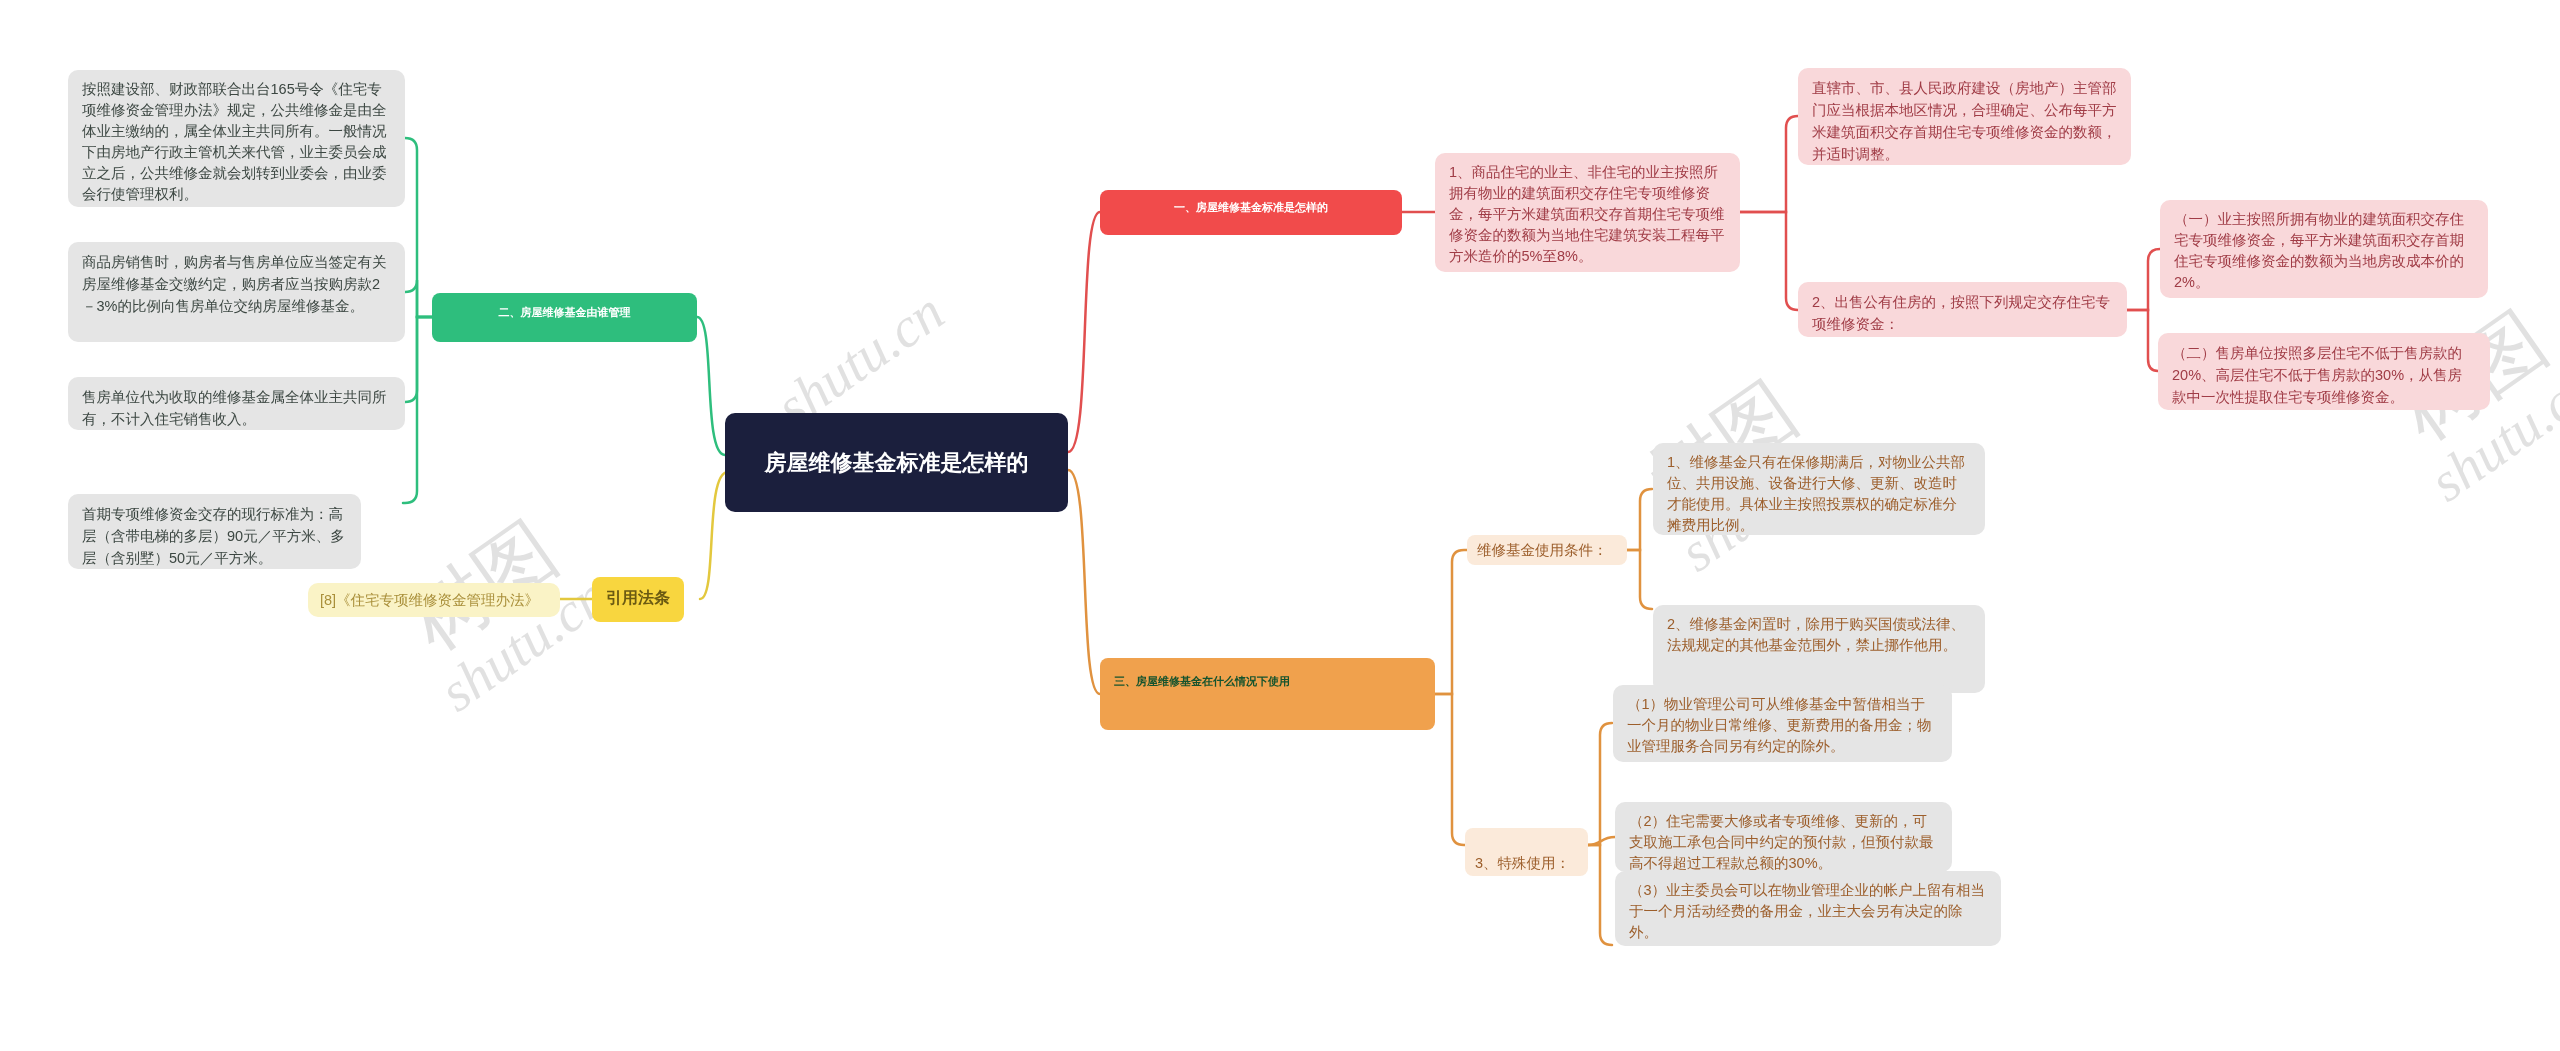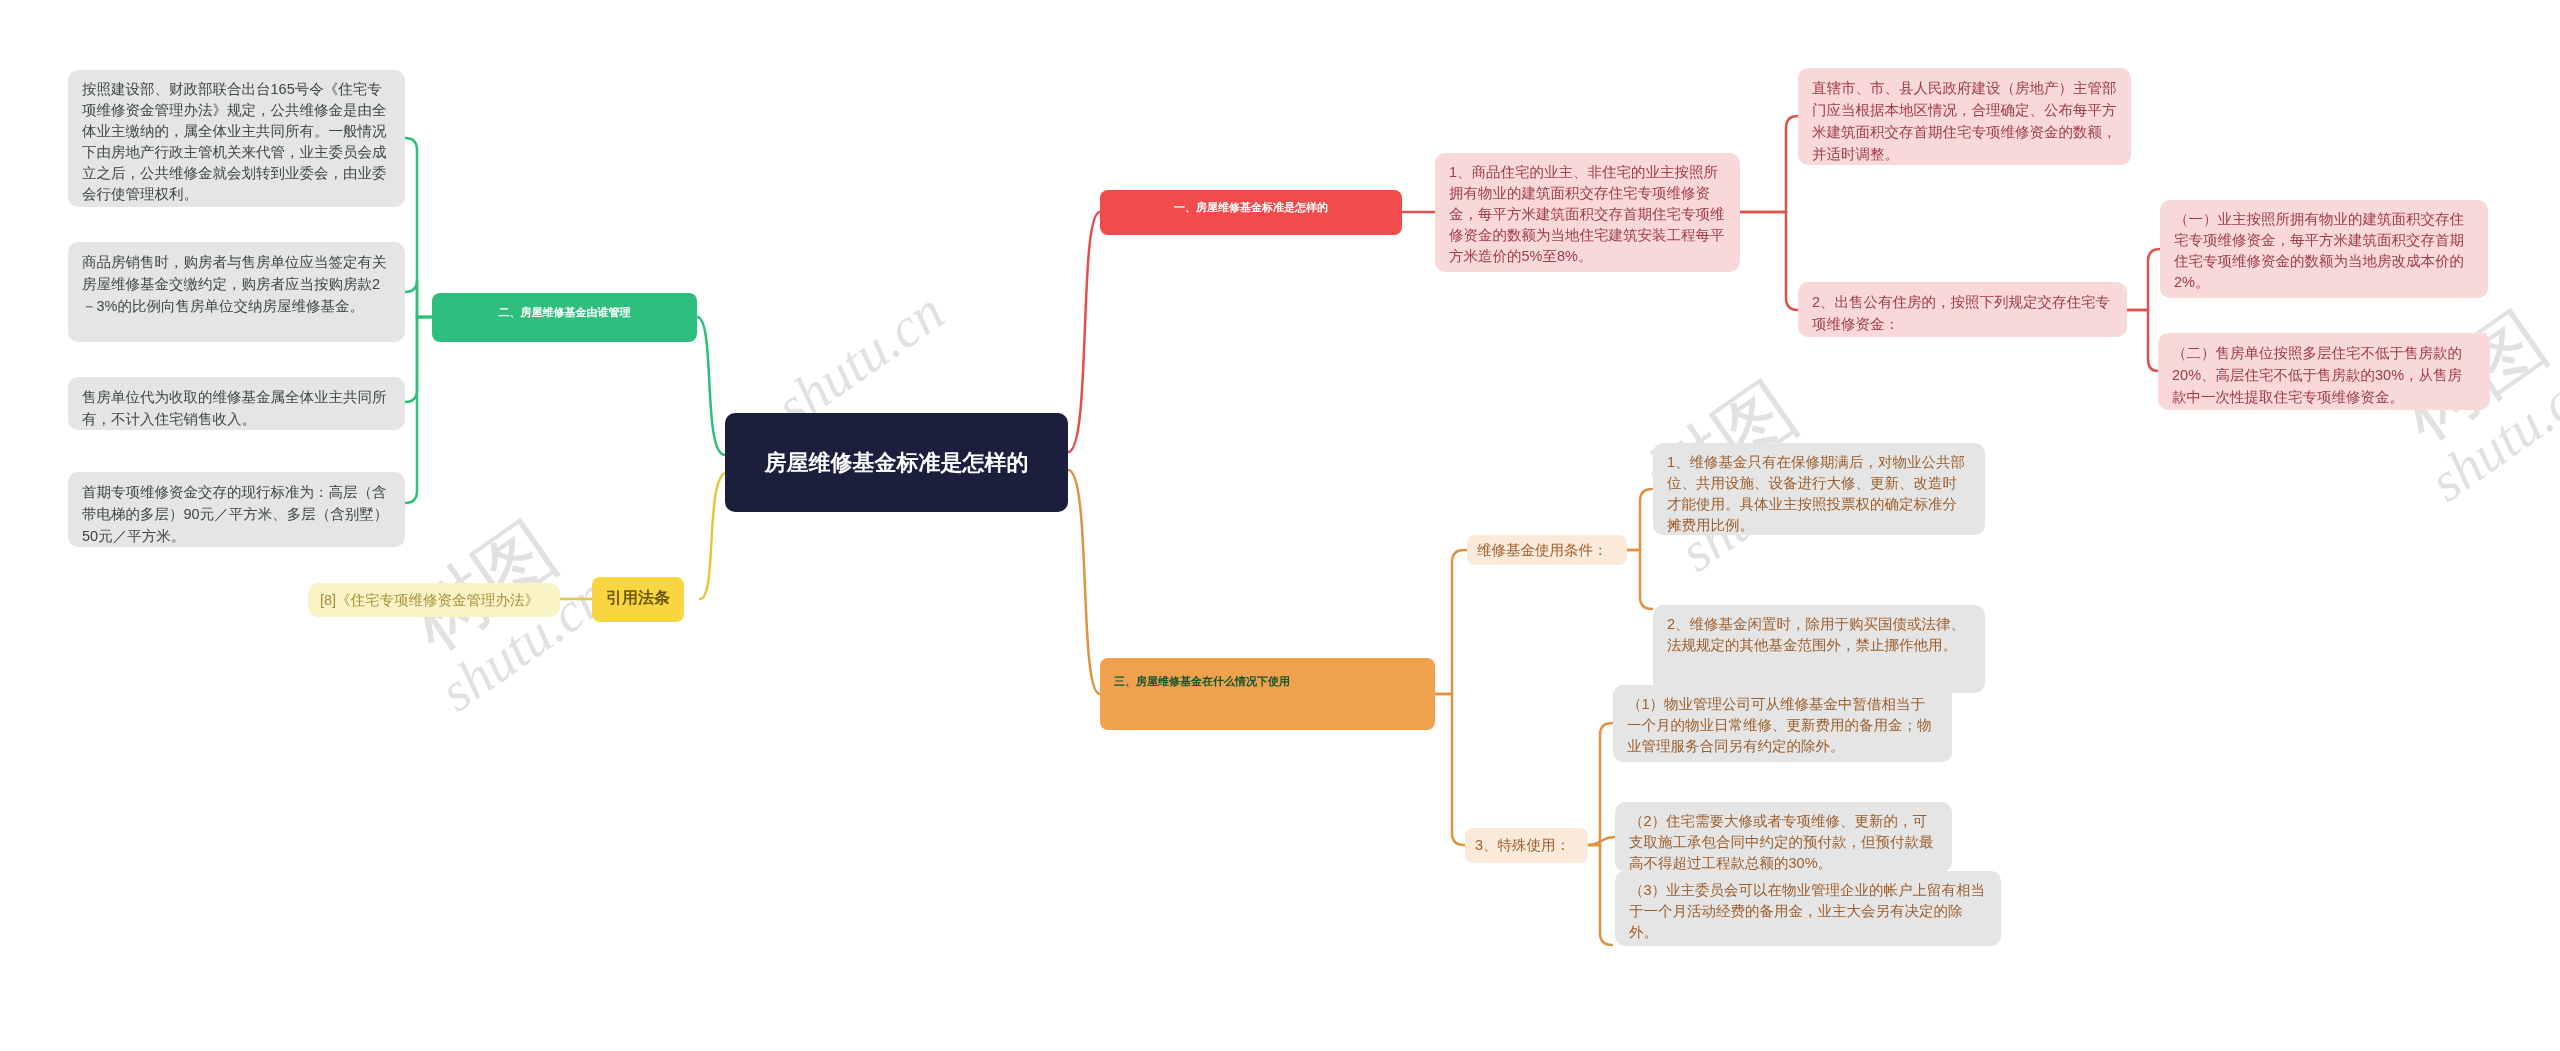--- a/index.html
+++ b/index.html
@@ -85,21 +85,21 @@
   <div class="root" style="left:725px;top:413px;width:343px;height:99px;">房屋维修基金标准是怎样的</div>
 
   <div class="topic topic-green" style="left:432px;top:293px;width:265px;height:49px;">二、房屋维修基金由谁管理</div>
 
   <div class="box green-item" style="left:68px;top:70px;width:337px;height:137px;line-height:21px;">按照建设部、财政部联合出台165号令《住宅专项维修资金管理办法》规定，公共维修金是由全体业主缴纳的，属全体业主共同所有。一般情况下由房地产行政主管机关来代管，业主委员会成立之后，公共维修金就会划转到业委会，由业委会行使管理权利。</div>
 
   <div class="box green-item" style="left:68px;top:242px;width:337px;height:100px;">商品房销售时，购房者与售房单位应当签定有关房屋维修基金交缴约定，购房者应当按购房款2－3%的比例向售房单位交纳房屋维修基金。</div>
 
   <div class="box green-item" style="left:68px;top:377px;width:337px;height:53px;">售房单位代为收取的维修基金属全体业主共同所有，不计入住宅销售收入。</div>
 
-  <div class="box green-item" style="left:68px;top:472px;width:337px;height:75px;">首期专项维修资金交存的现行标准为：高层（含带电梯的多层）90元／平方米、多层（含别墅）50元／平方米。</div>
+  <div class="box green-item" style="left:68px;top:494px;width:293px;height:75px;">首期专项维修资金交存的现行标准为：高层（含带电梯的多层）90元／平方米、多层（含别墅）50元／平方米。</div>
 
   <div class="topic topic-yellow" style="left:592px;top:577px;width:92px;height:45px;font-size:16px;">引用法条</div>
 
   <div class="box yellow-ref" style="left:308px;top:583px;width:252px;height:34px;padding:6px 12px;">[8]《住宅专项维修资金管理办法》</div>
 
   <div class="topic topic-red" style="left:1100px;top:190px;width:302px;height:45px;">一、房屋维修基金标准是怎样的</div>
 
   <div class="box pink-item" style="left:1435px;top:153px;width:305px;height:119px;line-height:21px;">1、商品住宅的业主、非住宅的业主按照所拥有物业的建筑面积交存住宅专项维修资金，每平方米建筑面积交存首期住宅专项维修资金的数额为当地住宅建筑安装工程每平方米造价的5%至8%。</div>
 
   <div class="box pink-item" style="left:1798px;top:68px;width:333px;height:97px;">直辖市、市、县人民政府建设（房地产）主管部门应当根据本地区情况，合理确定、公布每平方米建筑面积交存首期住宅专项维修资金的数额，并适时调整。</div>
@@ -111,21 +111,21 @@
   <div class="box pink-item" style="left:2158px;top:333px;width:332px;height:77px;">（二）售房单位按照多层住宅不低于售房款的20%、高层住宅不低于售房款的30%，从售房款中一次性提取住宅专项维修资金。</div>
 
   <div class="topic topic-orange" style="left:1100px;top:658px;width:335px;height:72px;">三、房屋维修基金在什么情况下使用</div>
 
   <div class="box cream-label" style="left:1467px;top:535px;width:160px;height:30px;padding:4px 10px;">维修基金使用条件：</div>
 
   <div class="box peach-item" style="left:1653px;top:443px;width:332px;height:92px;line-height:21px;">1、维修基金只有在保修期满后，对物业公共部位、共用设施、设备进行大修、更新、改造时才能使用。具体业主按照投票权的确定标准分摊费用比例。</div>
 
   <div class="box peach-item" style="left:1653px;top:605px;width:332px;height:88px;line-height:21px;">2、维修基金闲置时，除用于购买国债或法律、法规规定的其他基金范围外，禁止挪作他用。</div>
 
-  <div class="box cream-label" style="left:1465px;top:828px;width:123px;height:35px;padding:6px 10px;">3、特殊使用：</div>
+  <div class="box cream-label" style="left:1465px;top:828px;width:123px;height:35px;padding:24px 10px;">3、特殊使用：</div>
 
   <div class="box peach-item" style="left:1613px;top:685px;width:339px;height:77px;line-height:21px;">（1）物业管理公司可从维修基金中暂借相当于一个月的物业日常维修、更新费用的备用金；物业管理服务合同另有约定的除外。</div>
 
   <div class="box peach-item" style="left:1615px;top:802px;width:337px;height:70px;line-height:21px;">（2）住宅需要大修或者专项维修、更新的，可支取施工承包合同中约定的预付款，但预付款最高不得超过工程款总额的30%。</div>
 
   <div class="box peach-item" style="left:1615px;top:871px;width:386px;height:75px;line-height:21px;">（3）业主委员会可以在物业管理企业的帐户上留有相当于一个月活动经费的备用金，业主大会另有决定的除外。</div>
 
 </div>
 
 </body></html>

